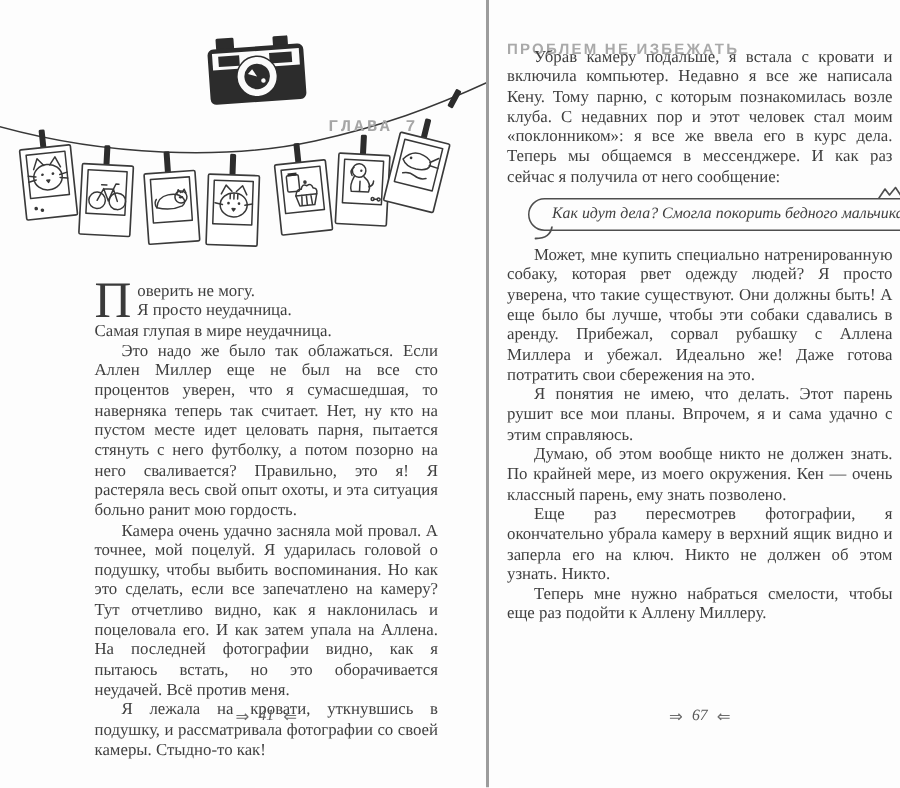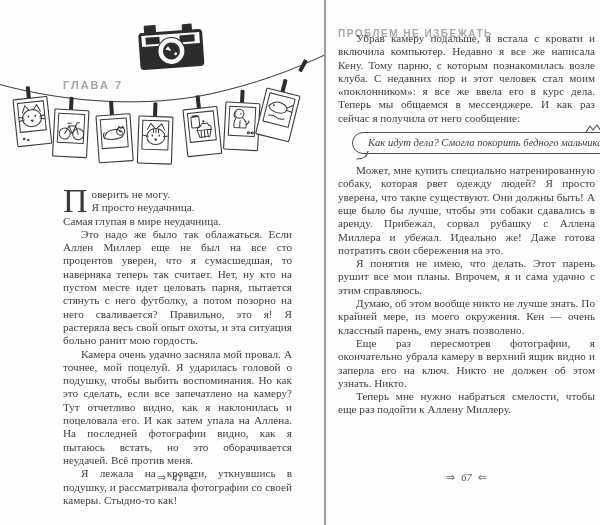--- a/index.html
+++ b/index.html
@@ -12,22 +12,22 @@
     position:relative;width:600px;height:525px;
     background:#fdfdfd;overflow:hidden;color:#3f3f3f;
   }
   .divider{
     position:absolute;left:324px;top:0;width:2px;height:525px;
     background:#9c9c9c;
   }
   
   .chapter-title{
     position:absolute;left:63px;top:79px;width:216px;
-    text-align:left;
-    font-family:Liberation Sans, sans-serif;
+    text-align:right;
+    font-family:Liberation Mono, monospace;
     font-size:11px;font-weight:bold;color:#a6a6a6;
     letter-spacing:2px;
   }
   .running-header{
     position:absolute;left:338px;top:28px;width:257px;
     text-align:left;
     font-family:"Liberation Sans",sans-serif;
     font-size:10px;font-weight:bold;color:#a9a9a9;
     letter-spacing:1.5px;
   }
@@ -224,21 +224,21 @@
       <svg class="tail" width="16" height="11" viewBox="0 0 16 11">
         <path d="M12,0 Q11,8 1,8" fill="none" stroke="#4e4e4e" stroke-width="1.2" stroke-linecap="round"></path>
       </svg>
       <svg class="squiggle" width="18" height="9" viewBox="0 0 18 9">
         <polyline points="1,8 5,2 8,6 12,1 16,7" fill="none" stroke="#4e4e4e" stroke-width="1.1" stroke-linecap="round" stroke-linejoin="round"></polyline>
       </svg>
     </div>
 
     <p>Может, мне купить специально натренированную собаку, которая рвет одежду людей? Я просто уверена, что такие существуют. Они должны быть! А еще было бы лучше, чтобы эти собаки сдавались в аренду. Прибежал, сорвал рубашку с Аллена Миллера и убежал. Идеально же! Даже готова потратить свои сбережения на это.</p>
     <p>Я понятия не имею, что делать. Этот парень рушит все мои планы. Впрочем, я и сама удачно с этим справляюсь.</p>
-    <p>Думаю, об этом вообще никто не лучше знать. По крайней мере, из моего окружения. Кен — очень классный парень, ему знать позволено.</p>
+    <p>Думаю, об этом вообще никто не должен знать. По крайней мере, из моего окружения. Кен — очень классный парень, ему знать позволено.</p>
     <p>Еще раз пересмотрев фотографии, я окончательно убрала камеру в верхний ящик видно и заперла его на ключ. Никто не должен об этом узнать. Никто.</p>
     <p>Теперь мне нужно набраться смелости, чтобы еще раз подойти к Аллену Миллеру.</p>
   </div>
 
   <div class="pagenum pagenum-right">
     <span class="arr">⇒</span>
     <span>67</span>
     <span class="arr">⇐</span>
   </div>
 

